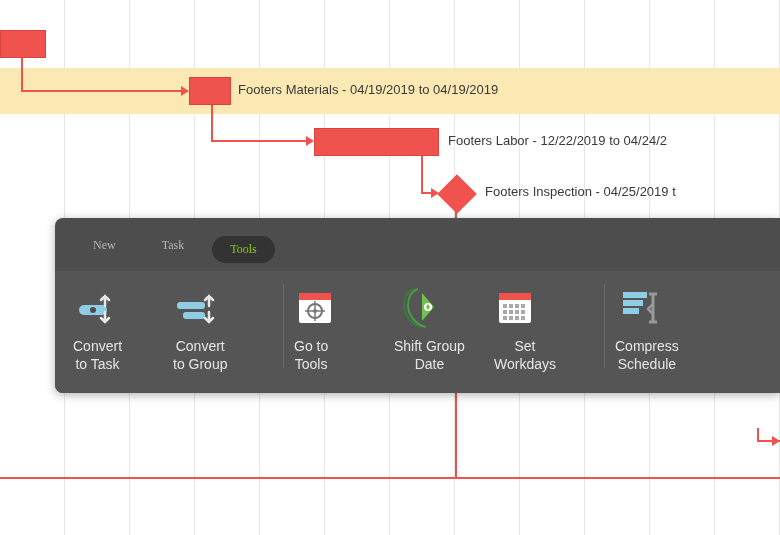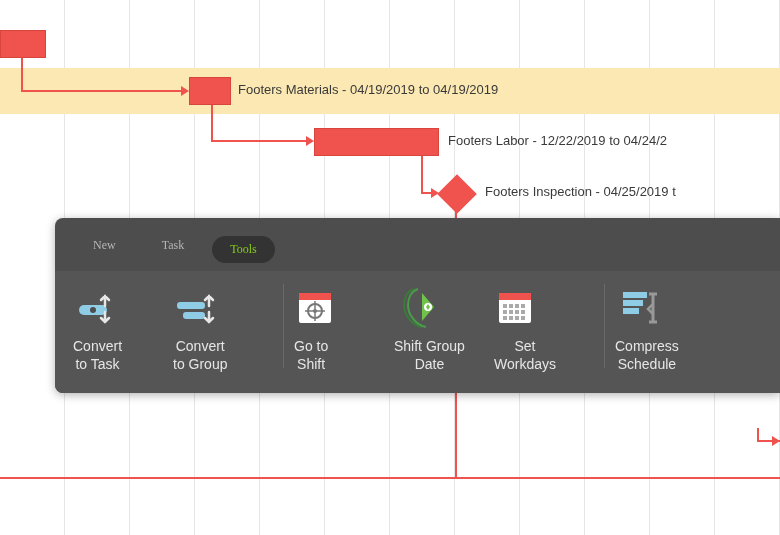--- a/index.html
+++ b/index.html
@@ -224,21 +224,21 @@
         <svg width="42" height="42" viewBox="0 0 42 42">
           <rect x="5" y="6" width="32" height="30" rx="2" fill="#fff"></rect>
           <rect x="5" y="6" width="32" height="7" fill="#f0524e"></rect>
           <circle cx="21" cy="24" r="7" stroke="#777" stroke-width="2" fill="none"></circle>
           <circle cx="21" cy="24" r="2" fill="#777"></circle>
           <line x1="21" y1="14" x2="21" y2="34" stroke="#777" stroke-width="1.5"></line>
           <line x1="11" y1="24" x2="31" y2="24" stroke="#777" stroke-width="1.5"></line>
         </svg>
       </div>
       <div class="tool-label">Go to
-Shift</div>
+Tools</div>
     </div>
 
     <div class="tool-btn">
       <div class="icon-box">
         <svg width="46" height="46" viewBox="0 0 46 46">
           <path d="M20 4 C14 6 10 12 10 20 C10 30 18 40 28 42" stroke="#3a7a3a" stroke-width="2" fill="none"></path>
           <path d="M24 4 C18 6 14 12 14 20 C14 30 22 40 32 42" stroke="#4a9a4a" stroke-width="2" fill="none"></path>
           <path d="M28 8 L40 22 L28 36 Z" fill="#6fc24a"></path>
           <circle cx="34" cy="22" r="4" fill="#fff"></circle>
           <path d="M32 22 l2 -3 l2 3 l-2 3 z" fill="#6fc24a"></path>

